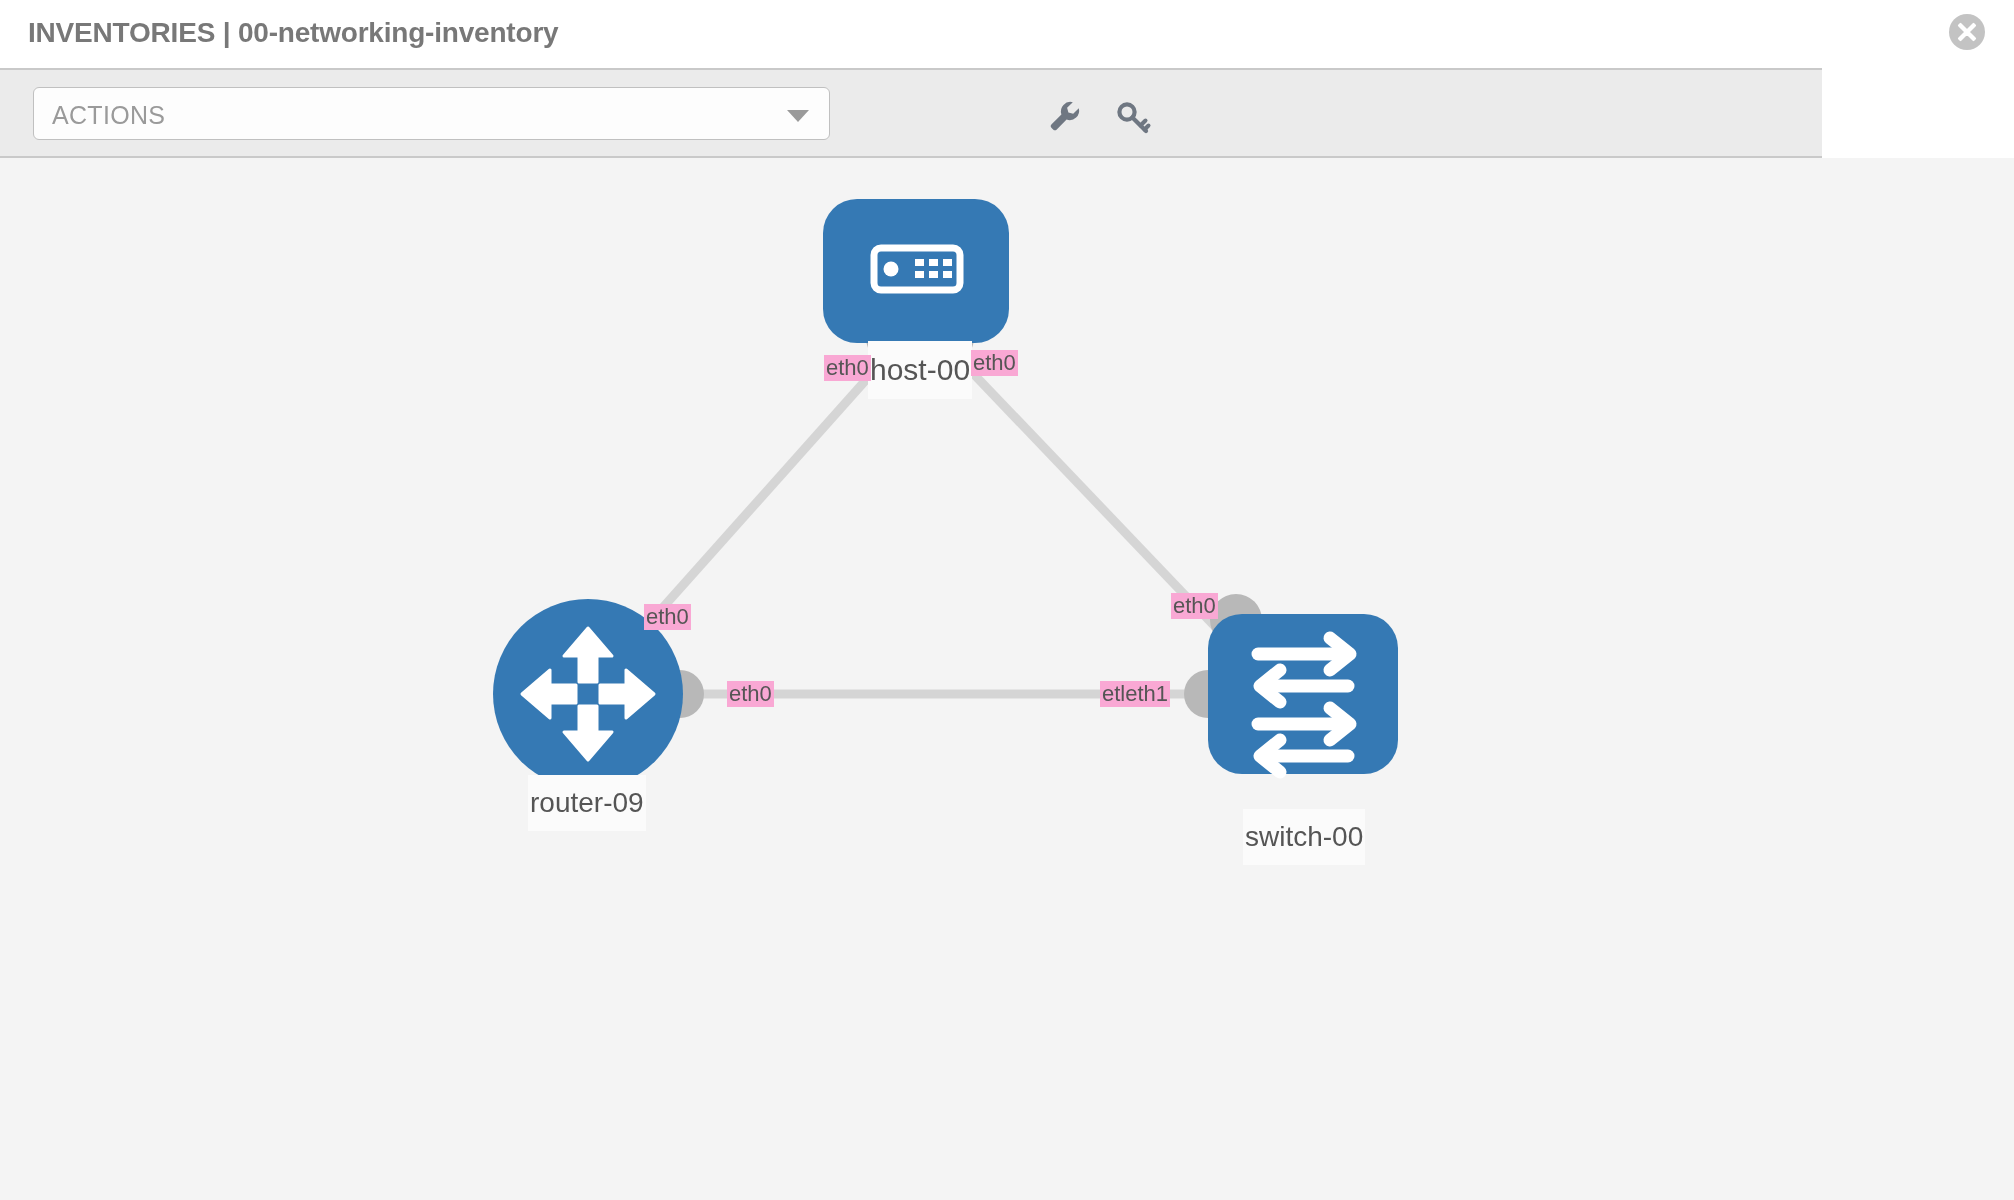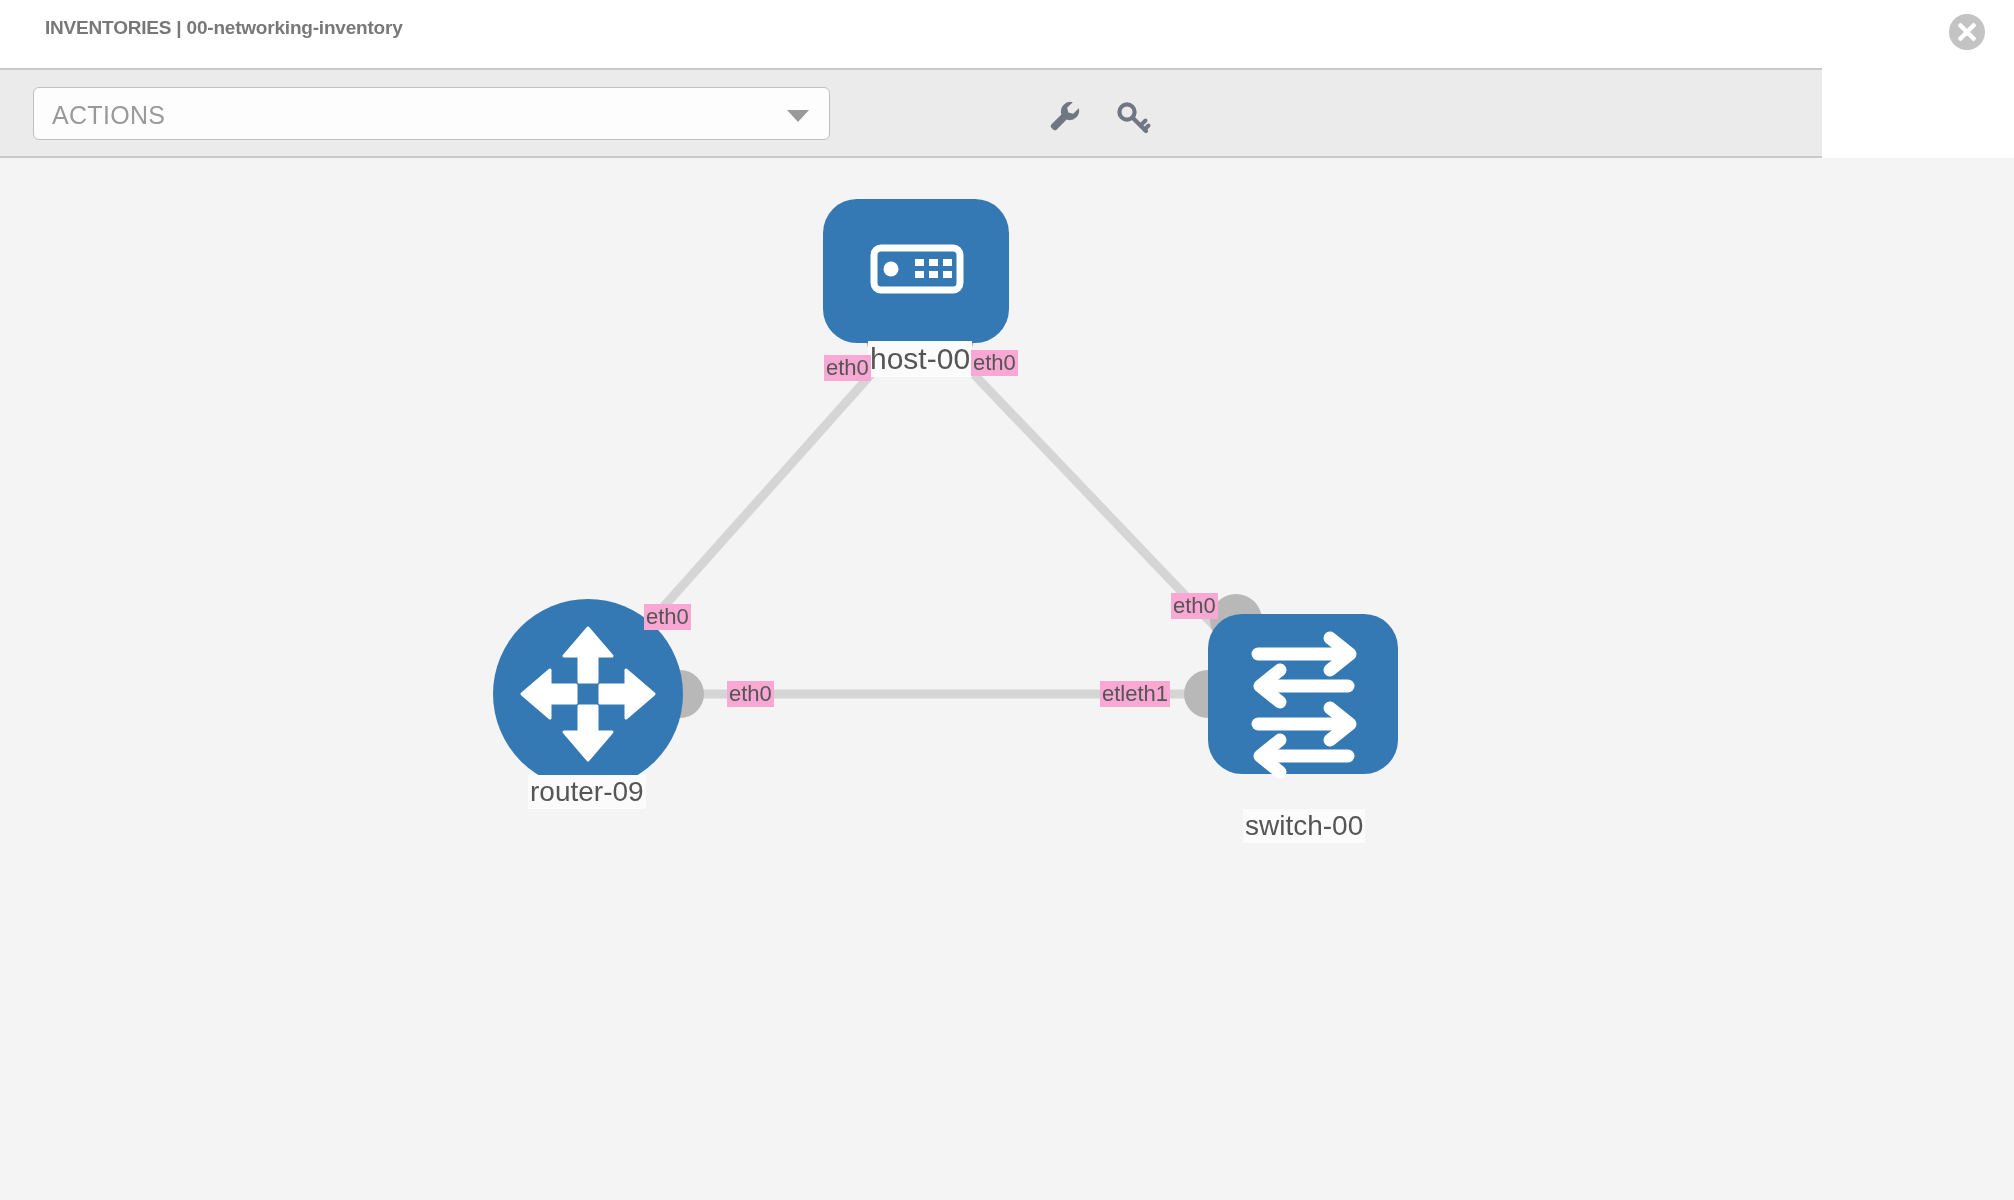--- a/index.html
+++ b/index.html
@@ -19,22 +19,22 @@
   #titlebar {
     position: absolute;
     left: 0; top: 0;
     width: 2014px;
     height: 68px;
     background: #ffffff;
     box-sizing: border-box;
   }
   #page-title {
     position: absolute;
-    left: 45px; top: 17px;
-    font-size: 19px;
+    left: 28px; top: 17px;
+    font-size: 28px;
     font-weight: bold;
     color: #787878;
     letter-spacing: -0.2px;
     white-space: nowrap;
   }
   #close-btn {
     position: absolute;
     right: 29px; top: 14px;
     width: 36px; height: 36px;
     border-radius: 50%;
@@ -121,21 +121,21 @@
     width: 2014px;
     height: 1042px;
   }
 
   .node-label {
     position: absolute;
     font-size: 28px;
     color: #555555;
     background: #fbfbfb;
     white-space: nowrap;
-    padding: 1px 2px;
+    padding: 12px 2px;
   }
   .edge-label {
     position: absolute;
     font-size: 22px;
     color: #555555;
     background: #f9a8d4;
     white-space: nowrap;
     padding: 0 2px;
   }
 </style>

